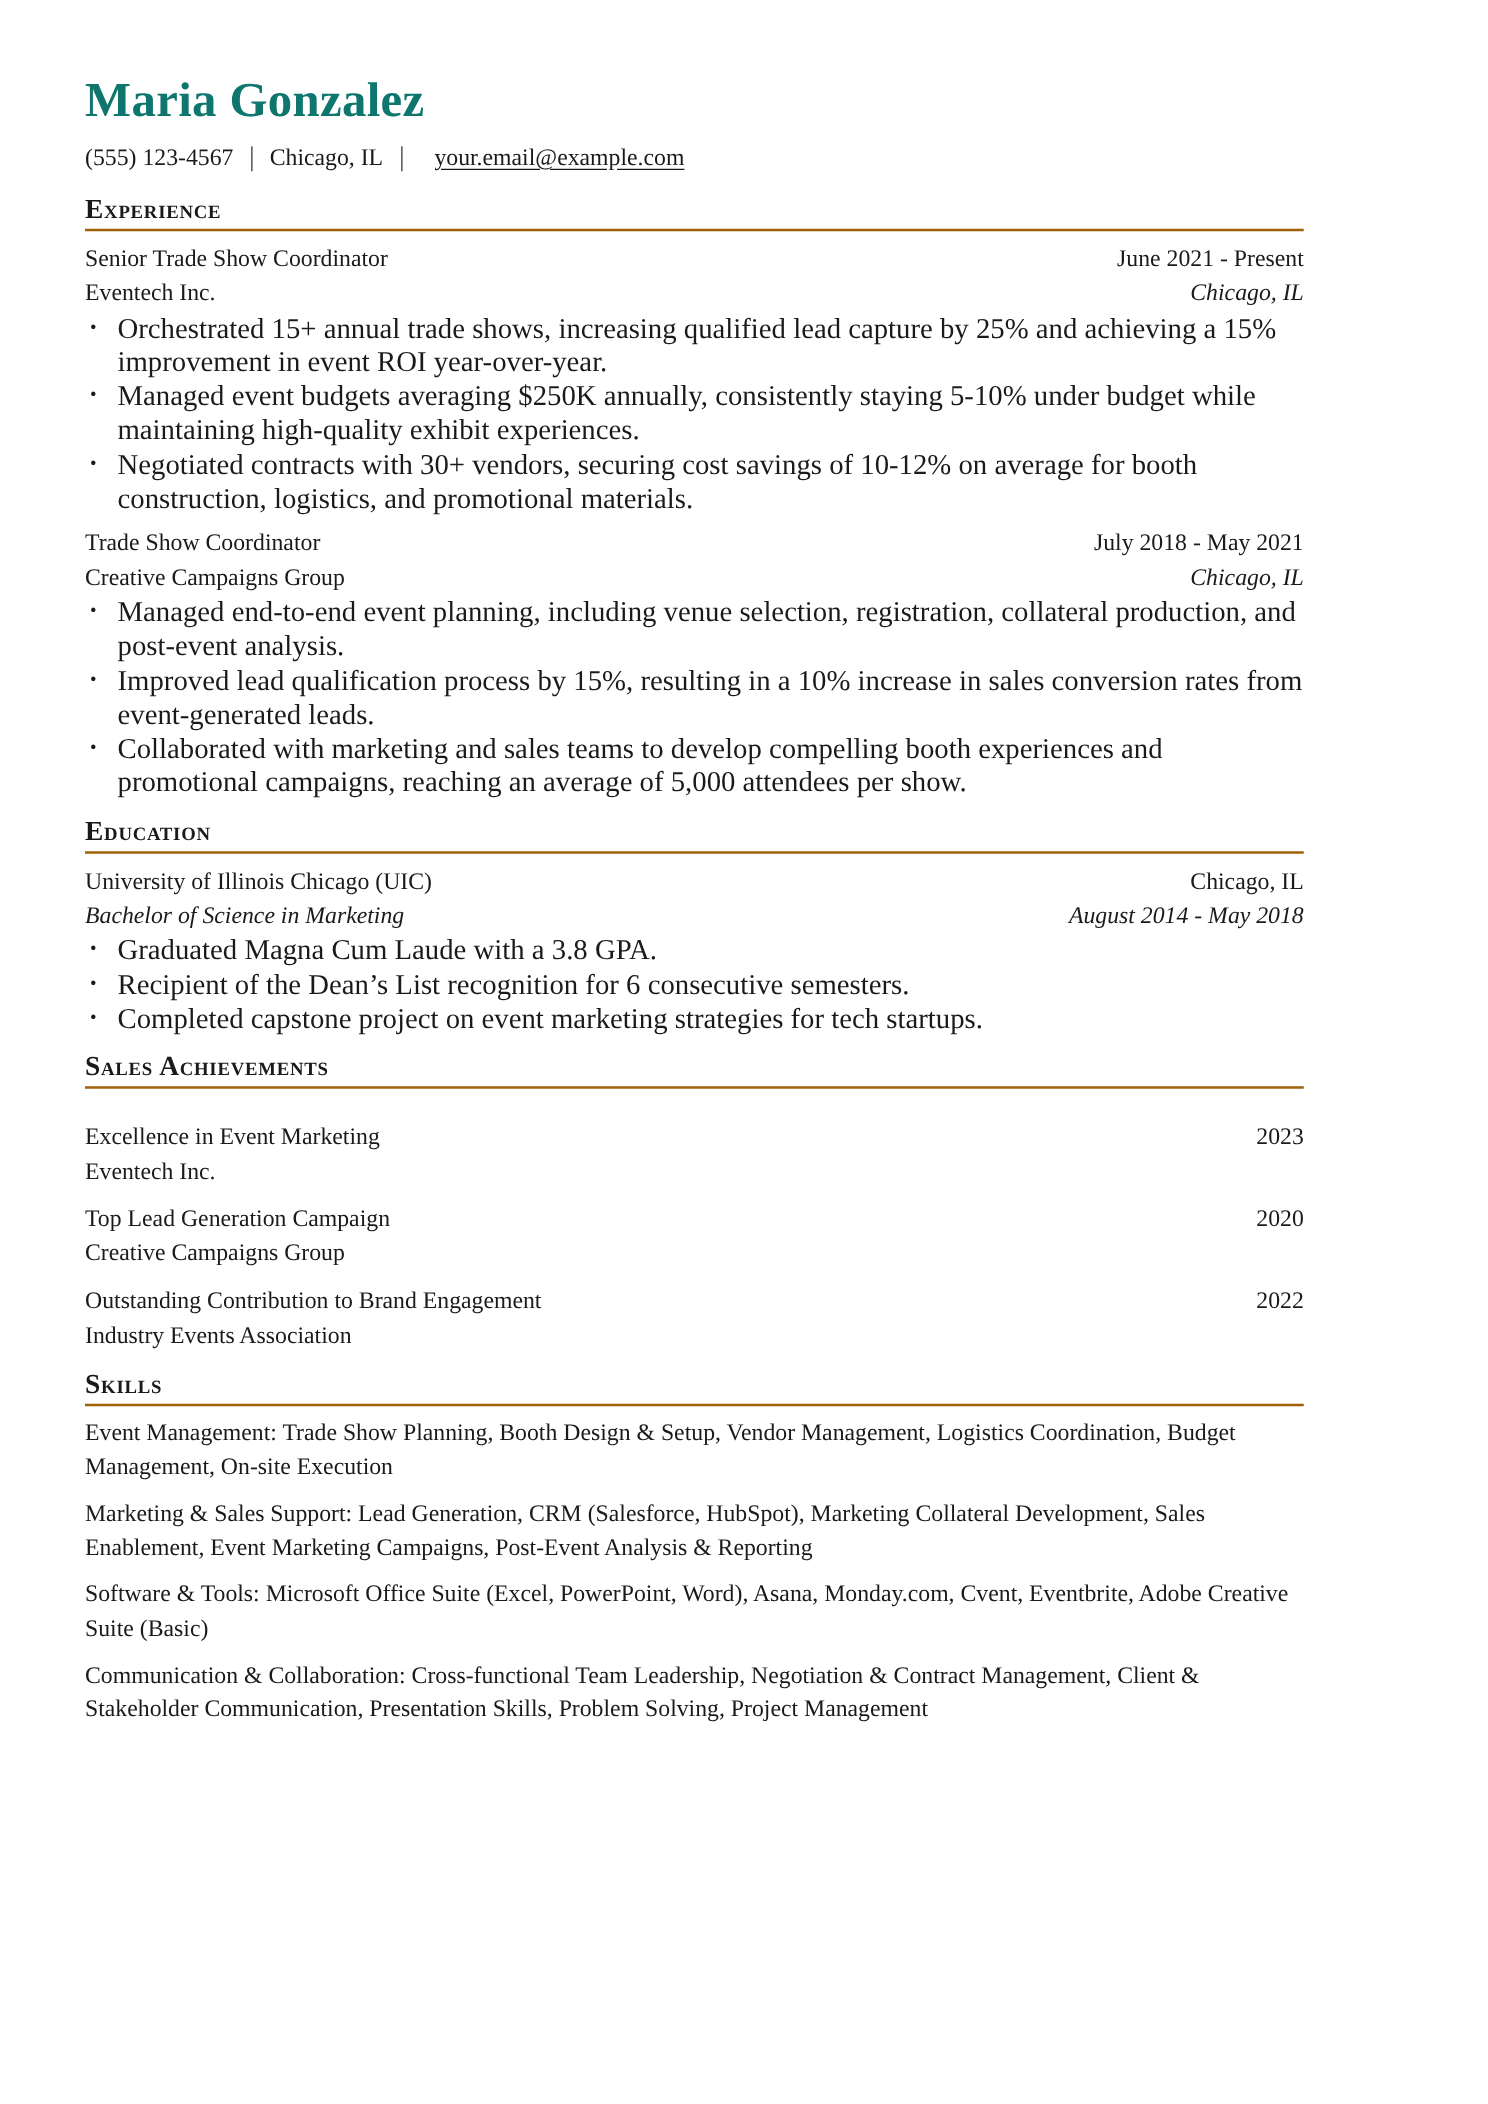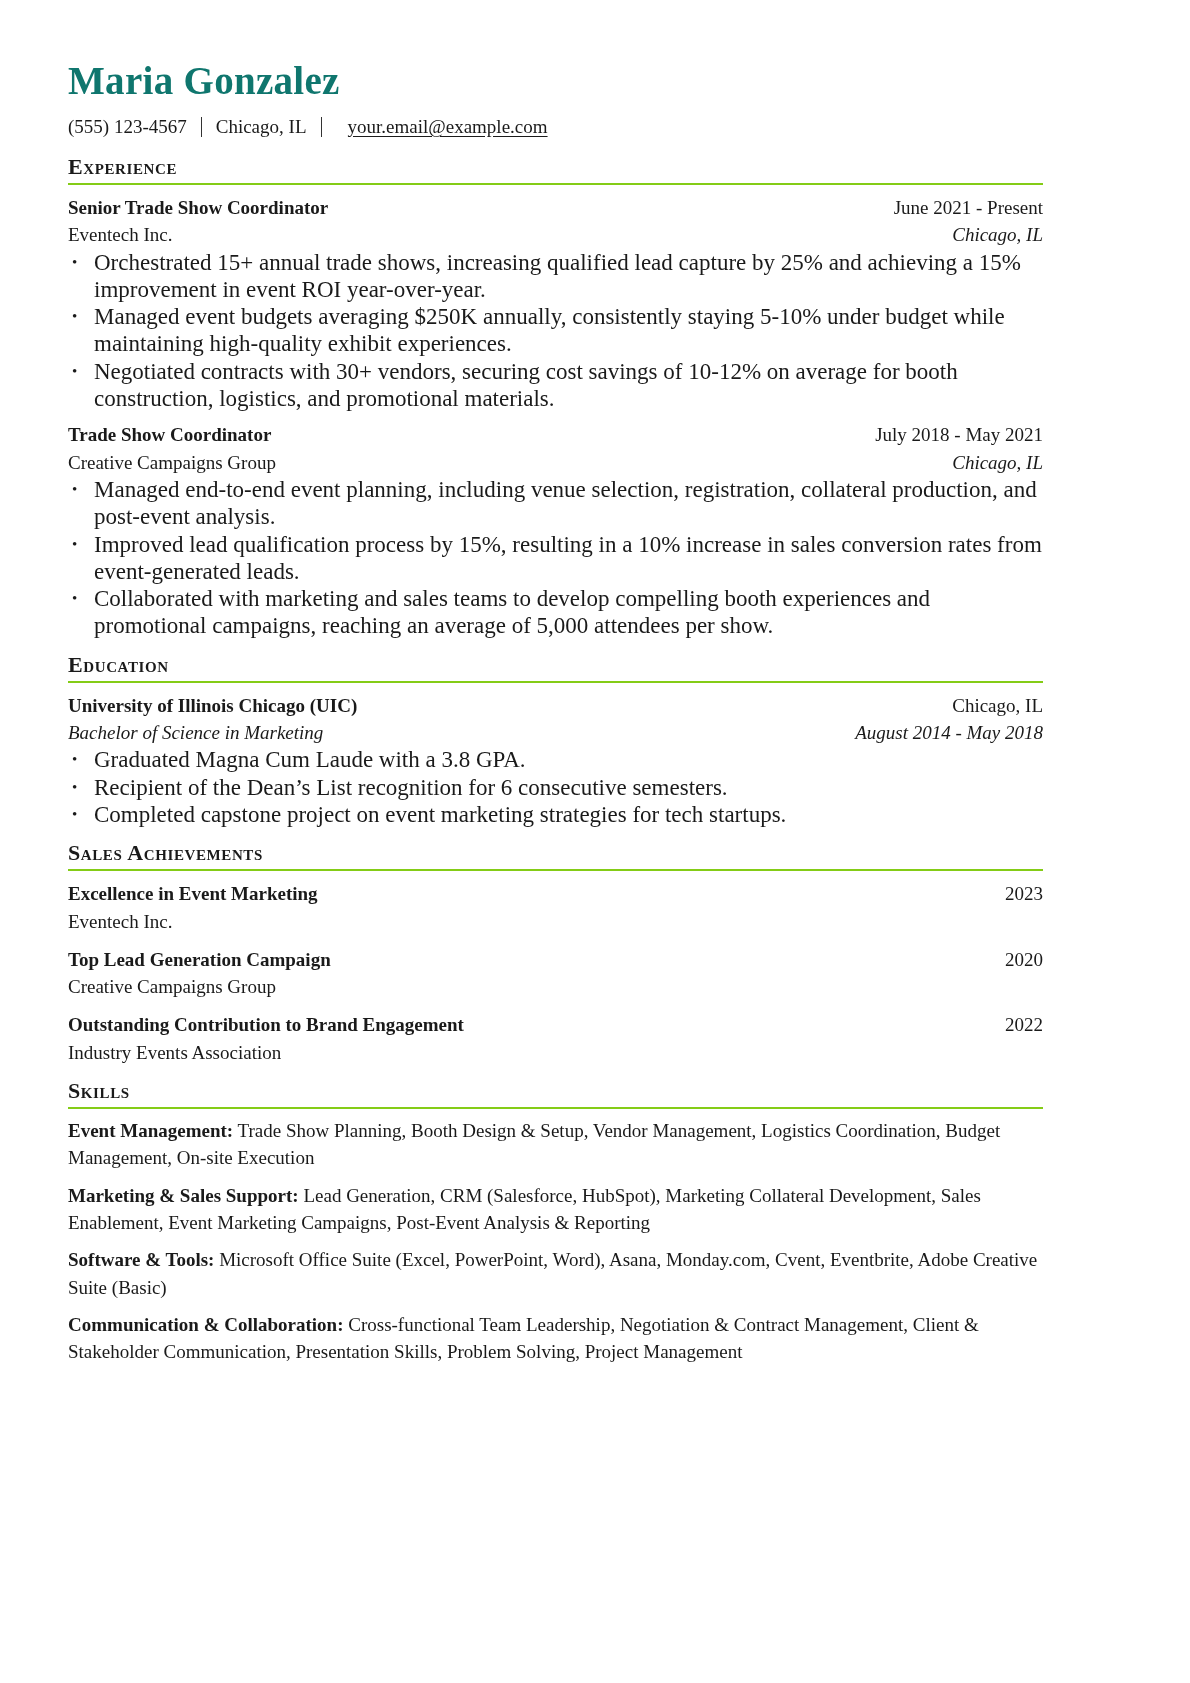--- a/index.html
+++ b/index.html
@@ -8,35 +8,35 @@
       font-family: "Liberation Serif", "DejaVu Serif", serif;
       color: #1a1a1a;
     }
     .page { position: absolute; left: 68px; top: 58px; width: 975px; }
     .name { font-size: 39px; font-weight: bold; line-height: 46px; margin: 0; letter-spacing: 0.3px; color: #0f766e; }
     .contact { font-size: 19px; line-height: 26px; margin-top: 10px; display: flex; align-items: center; }
     .contact .sep { display: inline-block; width: 1px; height: 20px; background: #333; margin: 0 14px; }
     .contact a { color: #1a1a1a; text-decoration: underline; text-underline-offset: 3px; margin-left: 12px; }
     .section-title {
       font-size: 22px; font-weight: bold; font-variant: small-caps; letter-spacing: 0.6px;
-      line-height: 26px; margin: 0; padding-bottom: 3px; border-bottom: 2px solid #84cc16;
+      line-height: 26px; margin: 0; padding-bottom: 3px; border-bottom: 2px solid #a16207;
     }
     .sec-exp { margin-top: 14px; }
     .row { display: flex; justify-content: space-between; font-size: 19px; line-height: 27.3px; }
-    .bold { font-weight: bold; }
+    .bold { font-weight: normal; }
     .ital { font-style: italic; }
     ul { margin: 0; padding: 0 0 0 26px; list-style: none; }
     li { font-size: 23px; line-height: 27.3px; position: relative; }
     li::before { content: "\2022"; position: absolute; left: -22px; top: 0; font-size: 15px; }
     .entry { margin-top: 9px; }
     .entry + .entry { margin-top: 9px; }
     .section { margin-top: 12px; }
     .skill { font-size: 19px; line-height: 27.3px; margin-top: 10px; }
     .skill:first-of-type { margin-top: 8px; }
-    .ach { margin-top: 9px; }
+    .ach { margin-top: 25px; }
     .ach + .ach { margin-top: 11px; }
   </style>
 </head>
 <body>
 
 <div class="page">
 
   <h1 class="name">Maria Gonzalez</h1>
   <div class="contact">
     <span>(555) 123-4567</span>

